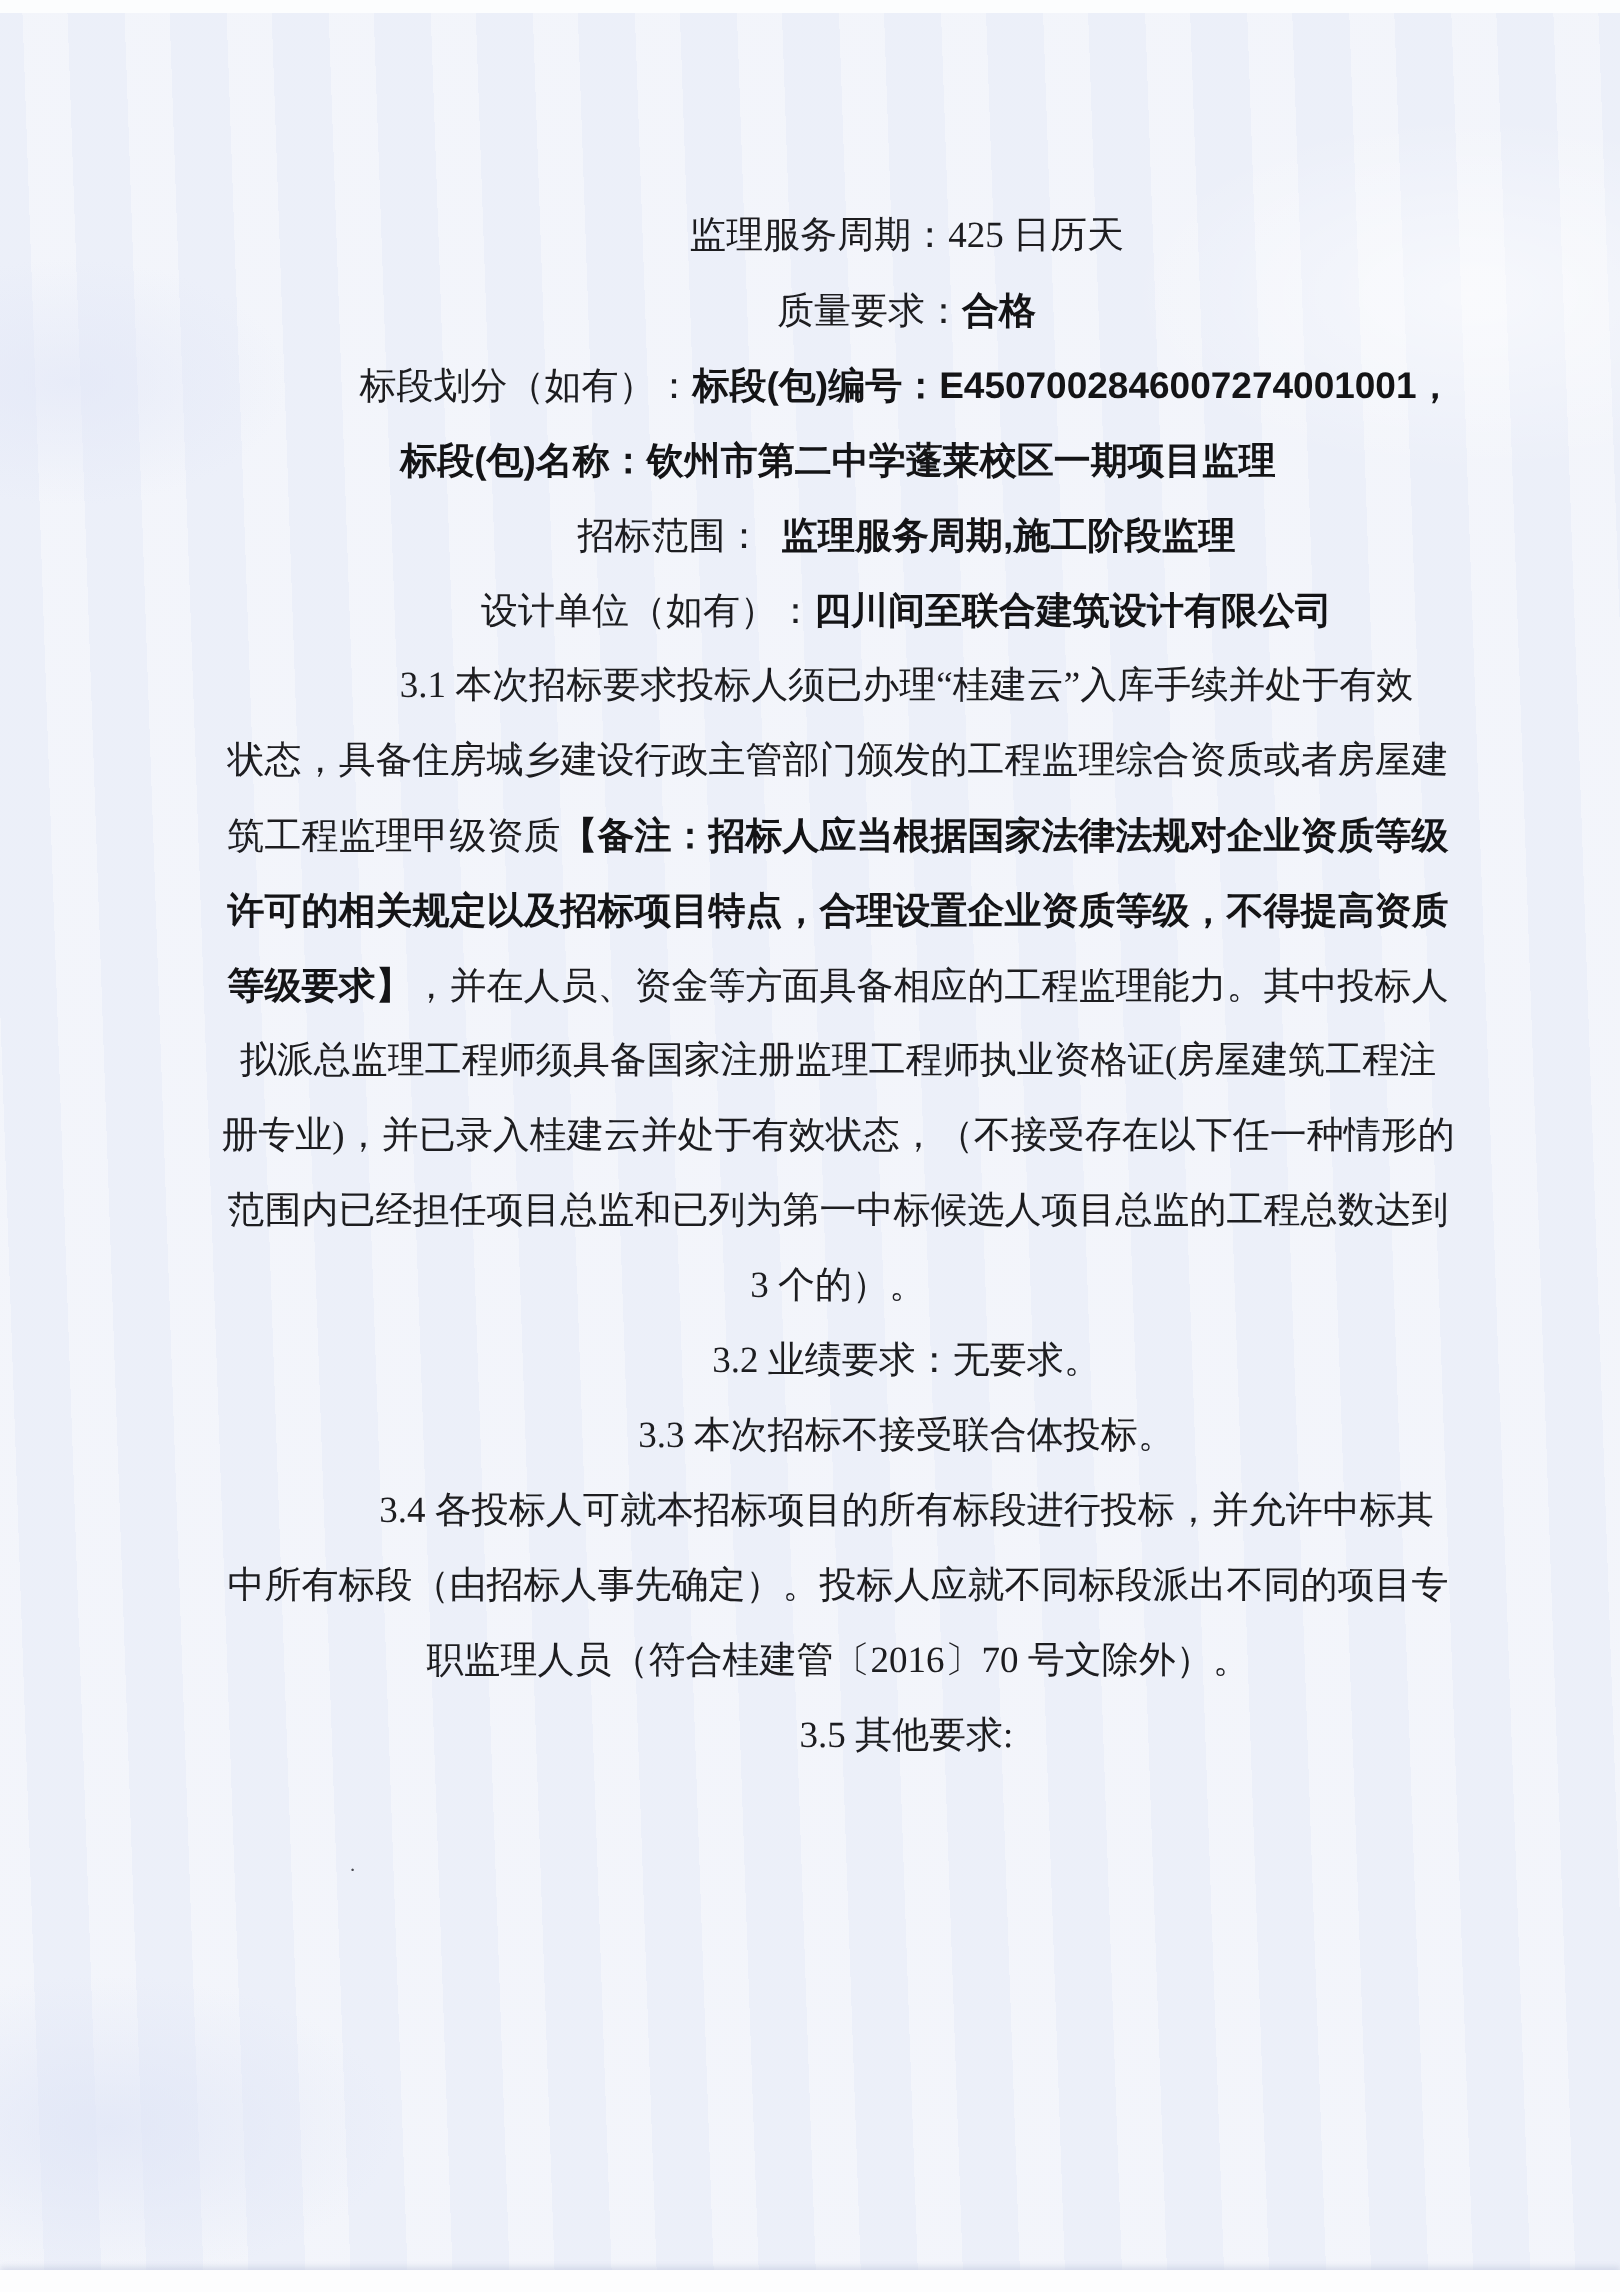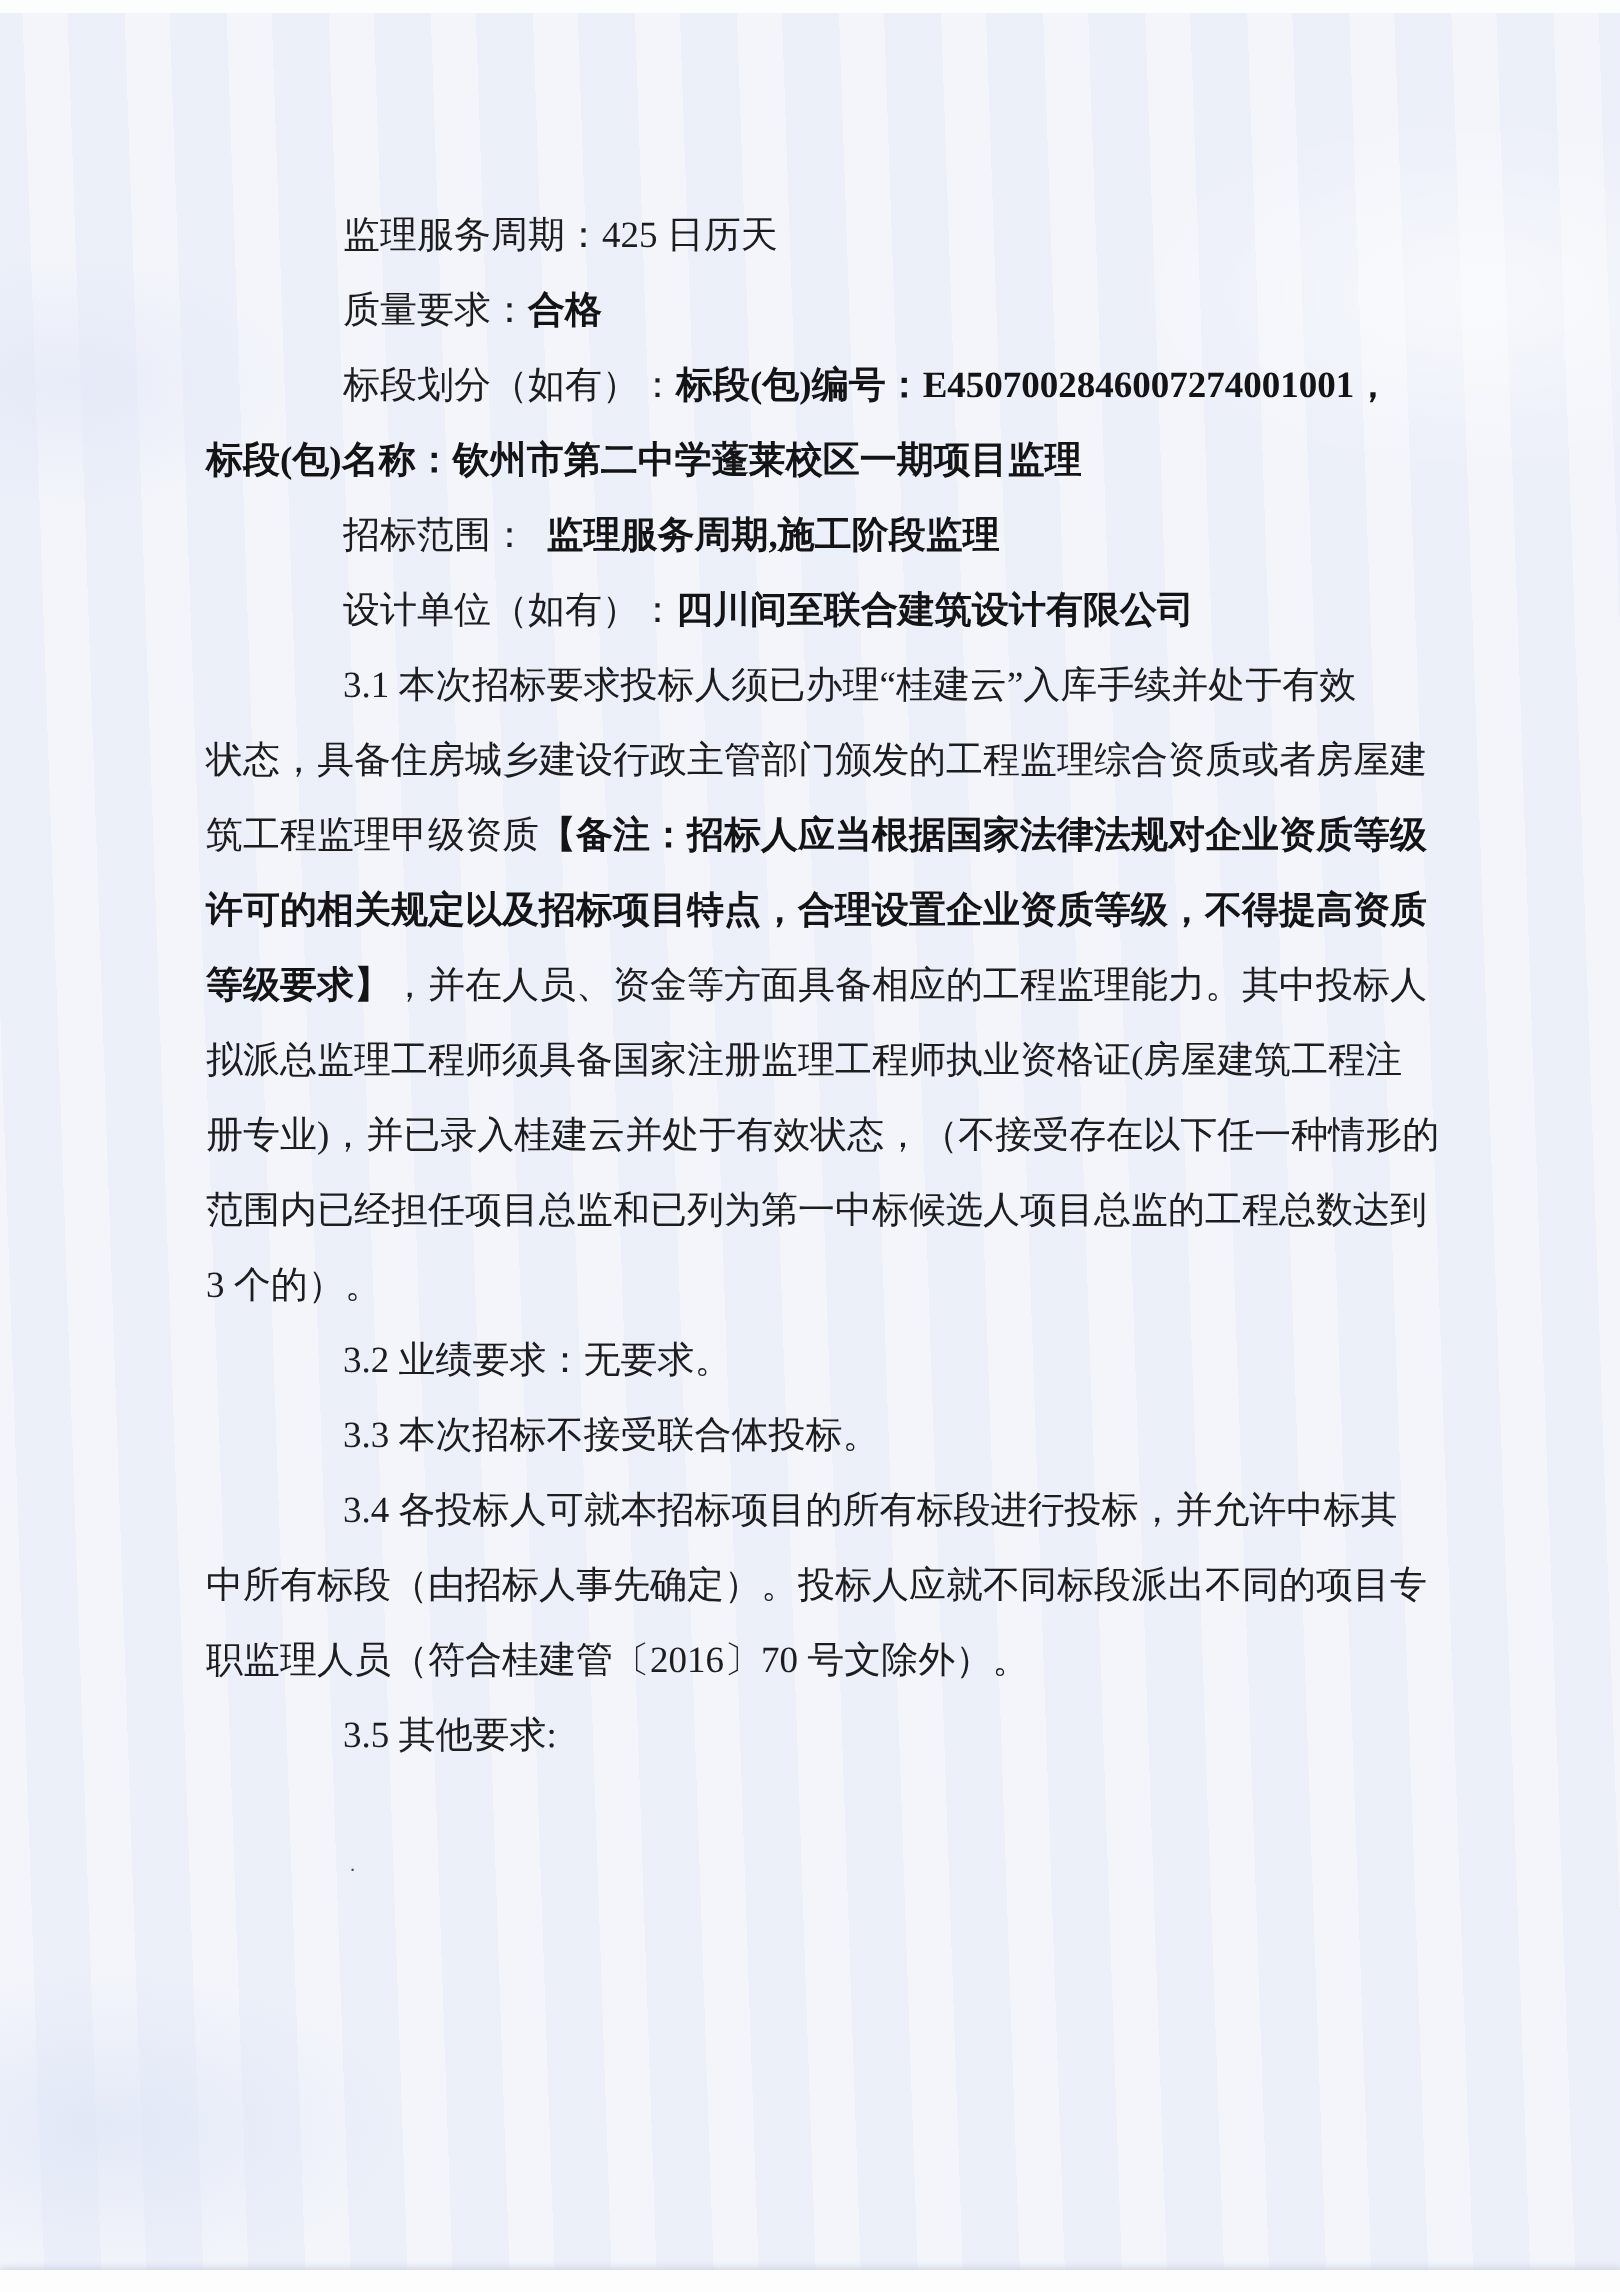--- a/index.html
+++ b/index.html
@@ -16,20 +16,21 @@
     height: 2293px;
     overflow: hidden;
     background:
       radial-gradient(412px 216px at 108px 2127px, rgba(223,229,246,0.75), rgba(223,229,246,0) 70%),
       radial-gradient(314px 176px at 69px 382px, rgba(226,231,247,0.65), rgba(226,231,247,0) 70%),
       radial-gradient(490px 255px at 1470px 294px, rgba(255,255,255,0.55), rgba(255,255,255,0) 70%),
       repeating-linear-gradient(88deg,
         rgba(255,255,255,0.28) 0px, rgba(255,255,255,0.28) 45px,
         rgba(231,236,249,0.30) 45px, rgba(231,236,249,0.30) 102px),
       #eef1f9;
+    text-align: center;
   }
   
   .edge-top {
     position: absolute; left: 0; top: 0; width: 100%; height: 12.7px;
     background: #fcfdfe;
   }
   
   .edge-bottom {
     position: absolute; left: 0; top: 2270px; width: 100%; height: 22.5px;
     background: #fdfdfe;
@@ -45,21 +46,21 @@
     text-rendering: geometricPrecision;
   }
   .line {
     height: 75px;
     line-height: 75px;
     white-space: pre;
   }
   .line.indent { padding-left: 137px; }
   .line.heading { margin-top: 9.8px; }
   .seg-bold {
-    font-family: Liberation Serif, serif;
+    font-family: Liberation Sans, sans-serif;
     font-weight: 700;
     color: #141416;
   }
   .stray-dot {
     position: absolute;
     left: 349px;
     top: 1860px;
     font-size: 21.6px;
     line-height: 21.6px;
     color: #4a4a52;

